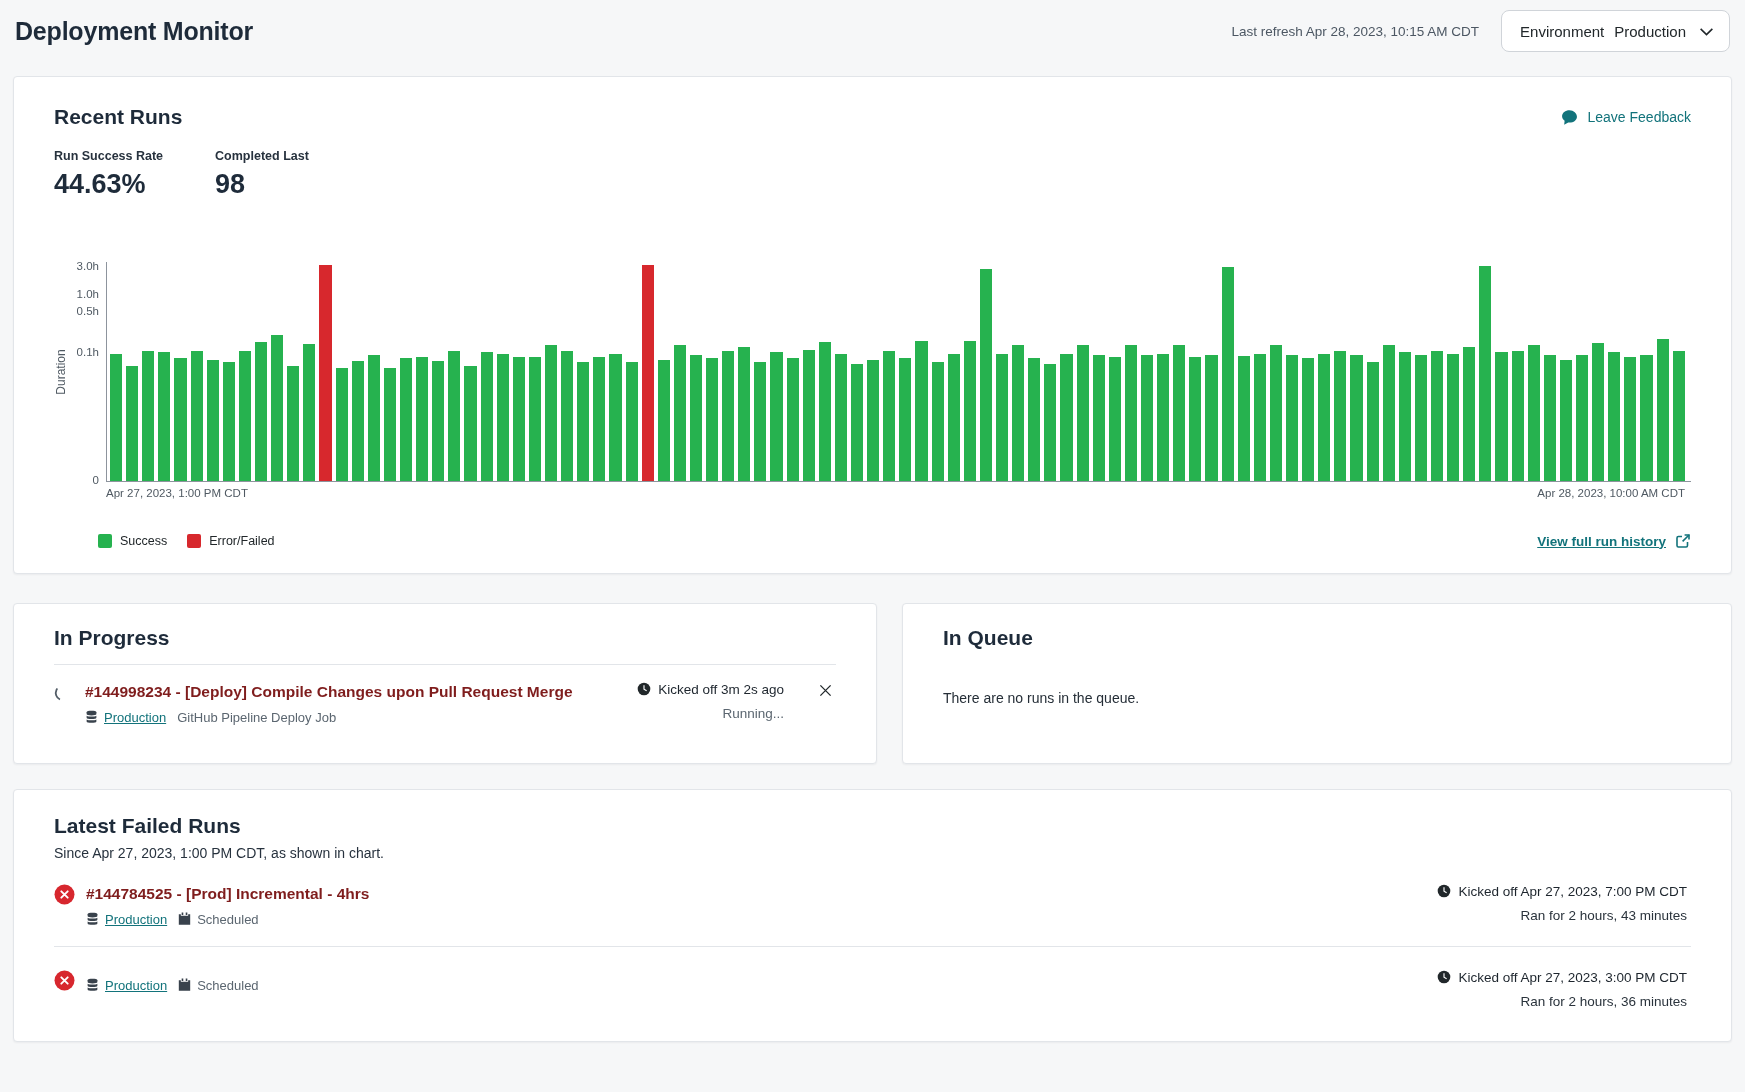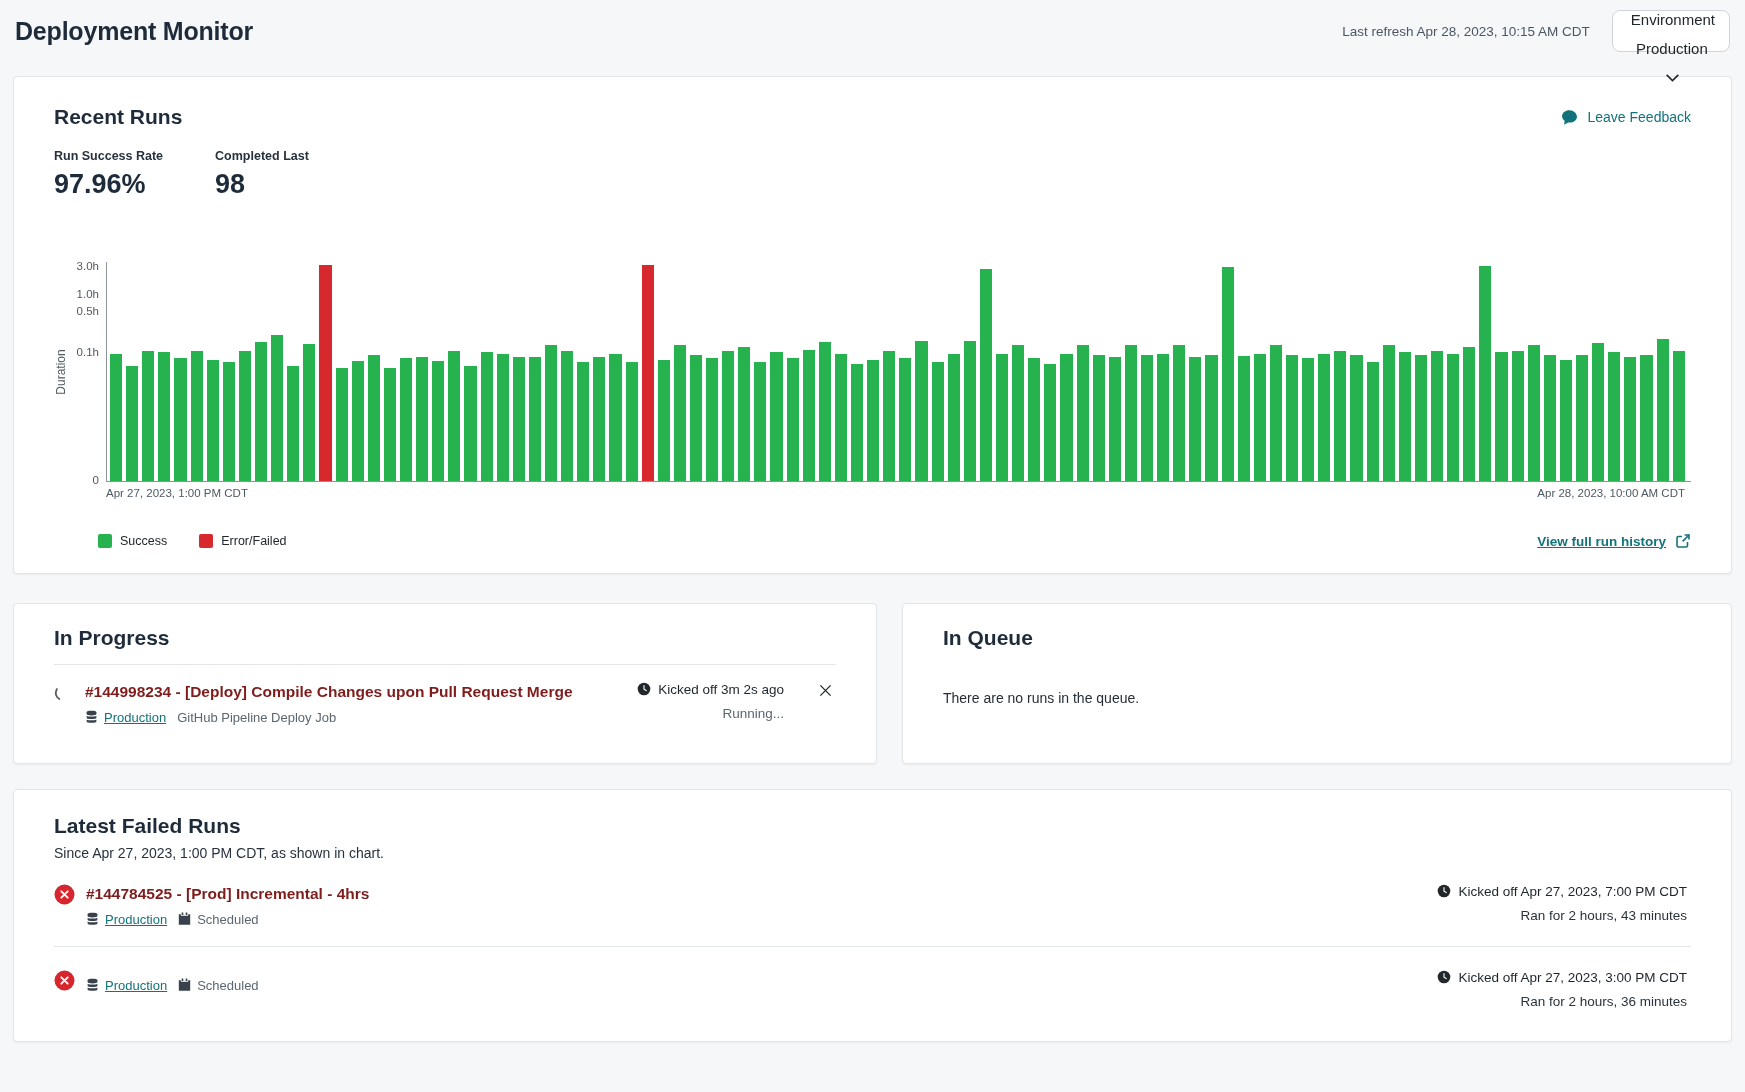--- a/index.html
+++ b/index.html
@@ -22,21 +22,20 @@
     height:62px; padding:0 15px; display:flex; align-items:center; justify-content:space-between;
   }
   .topbar h1{ font-size:25px; font-weight:700; color:var(--navy); letter-spacing:-0.2px; }
   .topbar-right{ display:flex; align-items:center; gap:22px; }
   .last-refresh{ font-size:13.5px; color:#4c5763; }
   .env-btn{
     display:flex; align-items:center; gap:12px; background:#fff;
     border:1px solid #d0d4d9; border-radius:8px; padding:0 14px 0 18px;
     height:42px; font-size:15px; color:#21272a; cursor:pointer;
     font-family:"Liberation Sans", sans-serif;
-    flex-direction:column;
   }
   .env-btn .env-value{ margin-left:-2px; }
   .card{
     background:#fff; border:1px solid var(--border); border-radius:4px;
     box-shadow:0 1px 2px rgba(15,23,42,.05); margin:0 13px;
   }
   .card h2{ font-size:21px; font-weight:700; color:var(--navy); }
 
   
   .card-recent{ margin-top:14px; padding:28px 40px 24px 40px; }
@@ -59,21 +58,21 @@
     border-left:1px solid var(--axis); border-bottom:1px solid var(--axis);
     padding:0 6px 0 3px;
   }
   .bars{ display:flex; align-items:flex-end; gap:4px; height:100%; width:100%; }
   .bar{ flex:1 1 0; min-width:3px; }
   .xlabels{
     display:flex; justify-content:space-between; margin-left:52px;
     padding:5px 6px 0 0; font-size:11.5px; color:var(--gray-text);
   }
   .chart-footer{ display:flex; justify-content:space-between; align-items:center; margin-top:34px; padding-left:44px; }
-  .legend{ display:flex; gap:32px; align-items:flex-start; }
+  .legend{ display:flex; gap:20px; align-items:flex-start; }
   .legend-item{ display:flex; gap:8px; align-items:center; font-size:12.5px; color:#21272a; }
   .swatch{ width:14px; height:14px; border-radius:2px; }
   .view-history{ display:flex; gap:9px; align-items:center; color:var(--teal); font-size:13.5px; font-weight:700; cursor:pointer; text-decoration:none;justify-content:flex-end; }
   .view-history .vh-text{ text-decoration:underline; }
 
   
   .two-col{ display:grid; grid-template-columns:864fr 830fr; gap:25px; margin:29px 13px 0; }
   .two-col .card{ margin:0; min-height:161px; padding:22px 40px 20px; }
   .hdiv{ height:1px; background:var(--border); margin-top:14px; }
   .run-row{ display:flex; align-items:flex-start; gap:13px; padding-top:17px; }
@@ -129,21 +128,21 @@
             <path d="M8 1.2C4.1 1.2 1 3.7 1 6.8c0 1.7.9 3.2 2.4 4.2L3 14.8l3.8-2.1c.4.1.8.1 1.2.1 3.9 0 7-2.5 7-5.6S11.9 1.2 8 1.2z"></path>
           </svg>
       </span>
       <span>Leave Feedback</span>
     </a>
   </div>
 
   <div class="stats-row">
     <div>
       <div class="stat-label">Run Success Rate</div>
-      <div class="stat-value">97.96%</div>
+      <div class="stat-value">44.63%</div>
     </div>
     <div>
       <div class="stat-label">Completed Last</div>
       <div class="stat-value">98</div>
     </div>
   </div>
 
   <div class="chart">
     <div class="y-gutter">
       <span class="ylabel">Duration</span>

